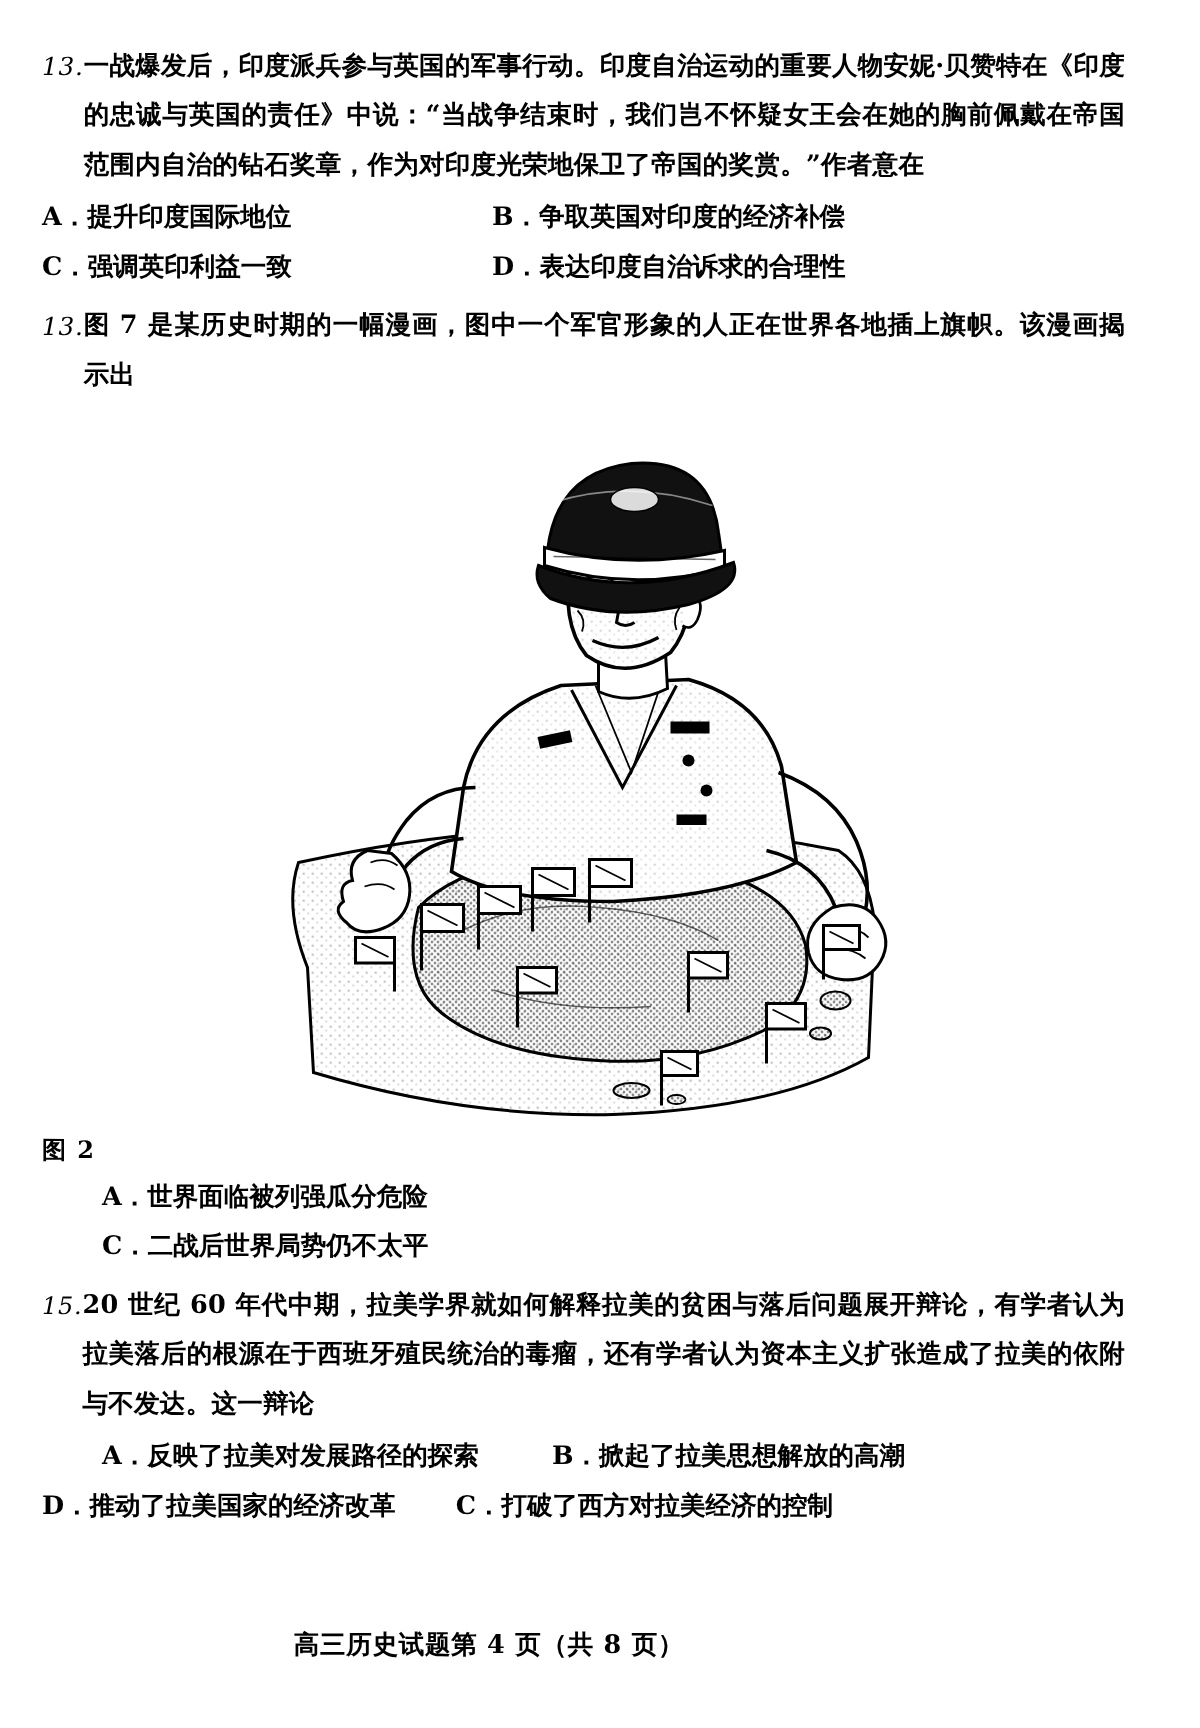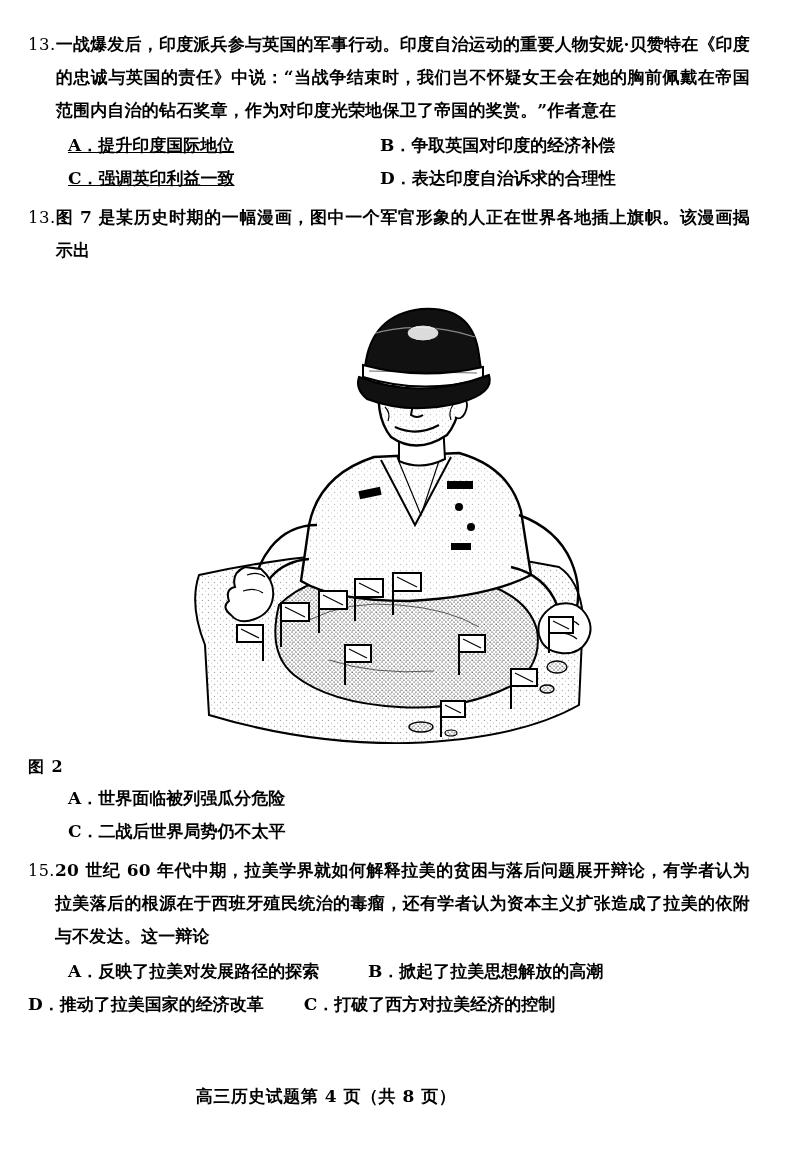--- a/index.html
+++ b/index.html
@@ -34,20 +34,21 @@
   .q-body {
     display: flex;
     align-items: flex-start;
   }
   .q-num {
     flex: 0 0 auto;
     font-size: 16.5px;
     line-height: 33px;
     letter-spacing: 0.5px;
     white-space: nowrap;
+    font-style: italic;
   }
   .q-num.small {
     font-size: 16px;
   }
   .q-text {
     flex: 1 1 auto;
     font-size: 17px;
     line-height: 33px;
     text-align: justify;
     text-justify: inter-ideograph;
@@ -60,22 +61,22 @@
   .opt-row {
     display: flex;
     line-height: 33px;
     font-size: 17px;
     font-weight: 600;
   }
   .opt {
     white-space: nowrap;
   }
   
-  .q13-opts .opt-a { margin-left: 40px; width: 300px; text-decoration: underline; }
-  .q13-opts .opt-b { margin-left: 12px; }
+  .q13-opts .opt-a { width: 300px; }
+  .q13-opts .opt-b { margin-left: 0px; }
   
   .q14-opts .opt-a { margin-left: 40px; width: 300px; }
   .q14-opts .opt-b { margin-left: 0px; }
   
   .q15-opts .opt-a { margin-left: 40px; width: 300px; }
   .q15-opts .opt-b { margin-left: 0px; }
 
   .figure-wrap {
     text-align: center;
     margin: 8px 0 0 0;

